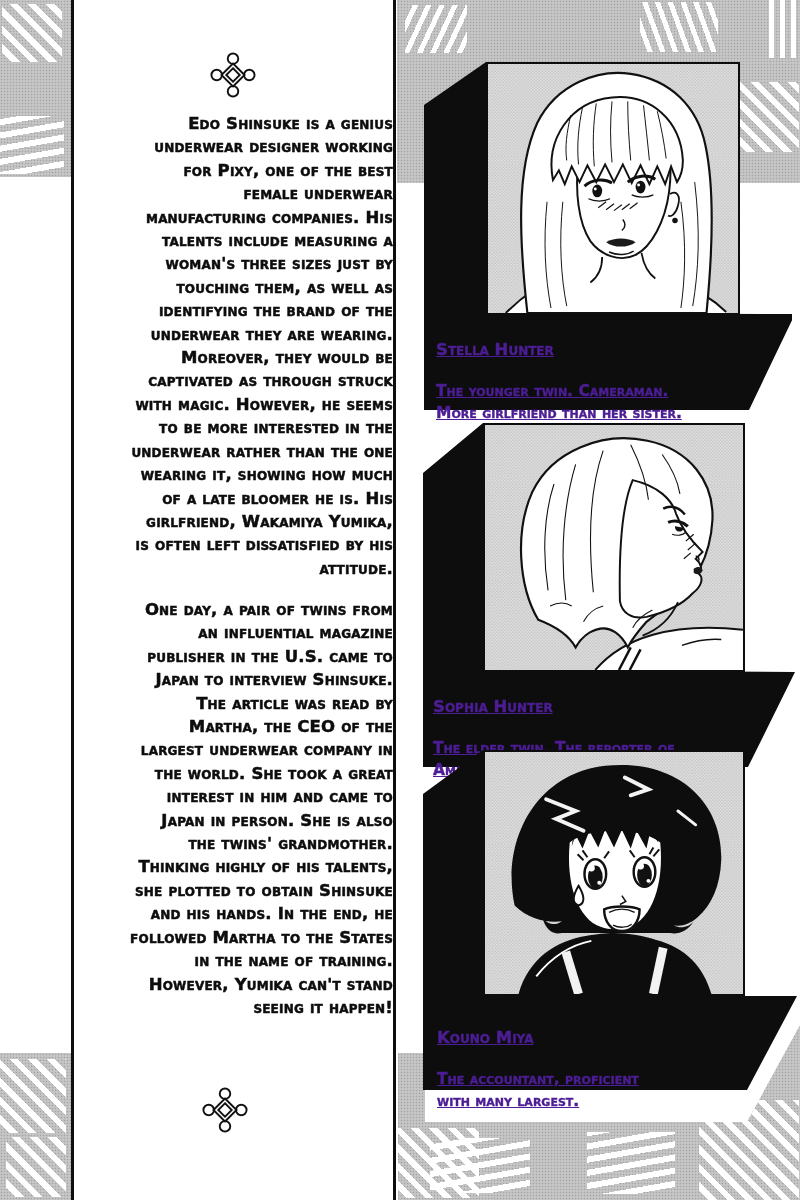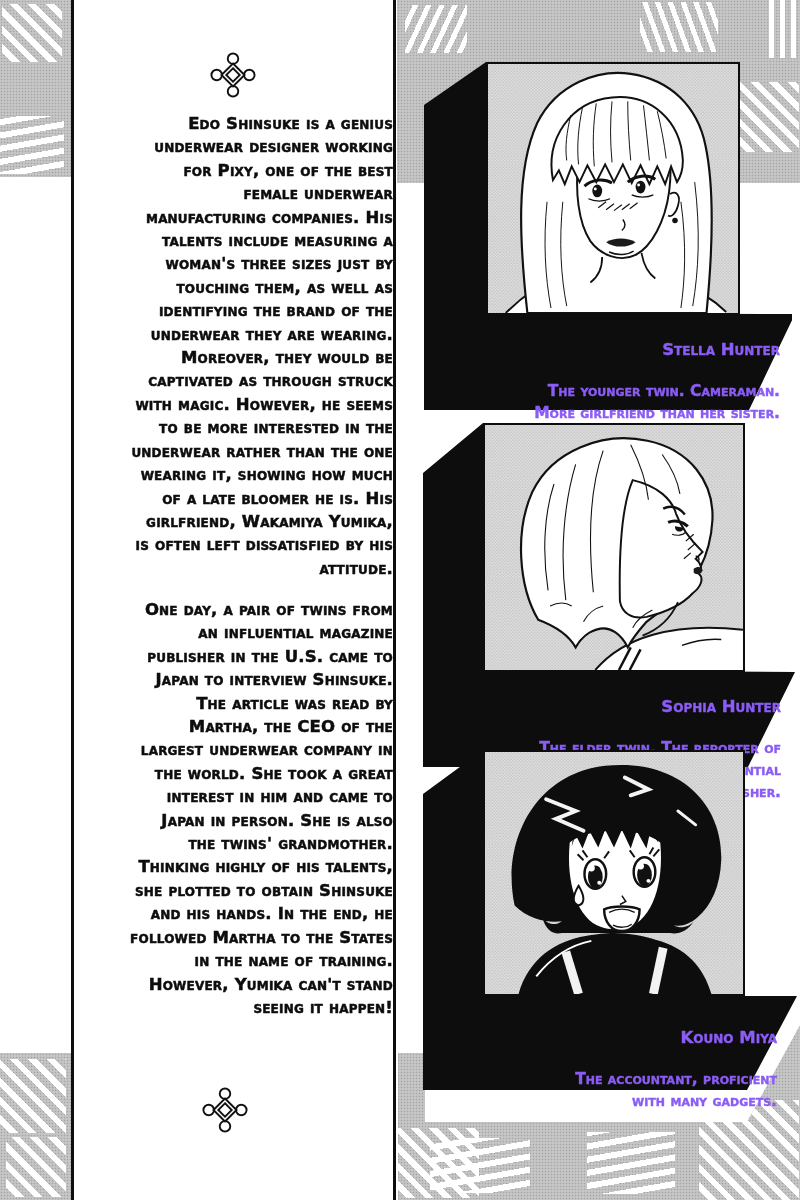--- a/index.html
+++ b/index.html
@@ -28,22 +28,22 @@
   .ornament svg { display:block; width:100%; height:100%; }
 
   .panel { position:absolute; }
   .slab { position:absolute; left:0; top:0; width:100%; height:100%; background:#0d0d0d; }
   .photo {
     position:absolute; border:2.5px solid #0d0d0d; box-sizing:border-box;
     background:#dadada;
   }
   .photo svg { display:block; width:100%; height:100%; }
   .caption {
-    position:absolute; text-align:right; color:#8b5cf6;
-    font-weight:bold; font-variant:small-caps; white-space:pre-line;
+    position:absolute; text-align:left; color:#4c1d95;
+    font-weight:bold; font-variant:small-caps; white-space:pre-line;text-decoration:underline;
     -webkit-text-stroke:0.4px currentColor;
   }
   .char-name { font-size:16.5px; line-height:22px; }
   .char-desc { font-size:15.5px; line-height:22px; }
 </style>
 </head>
 <body>
 
 <div class="page">
 
@@ -291,17 +291,17 @@
         <path d="M95,136 C101,146 102,154 95,156 C88,154 89,146 95,136 Z" fill="#fff" stroke="#111" stroke-width="2"></path>
         <path d="M34,246 C44,210 72,192 102,187 C114,185 122,184 131,184 C146,184 162,187 174,191 C204,199 222,218 230,246 Z" fill="#0d0d0d"></path>
         <path d="M82,203 L95,246" stroke="#f2f2f2" stroke-width="9" fill="none"></path>
         <path d="M181,199 L171,246" stroke="#f2f2f2" stroke-width="9" fill="none"></path>
         <path d="M52,228 C68,208 88,196 108,192" fill="none" stroke="#ffffff" stroke-width="2"></path>
       </svg>
     </div>
     <div class="caption" style="left:14px;top:266px;width:340px;">
       <div class="char-name">Kouno Miya</div>
       <div class="char-desc">The accountant, proficient
-with many gadgets.</div>
+with many largest.</div>
     </div>
   </div>
 
 </div>
 
 </body></html>

